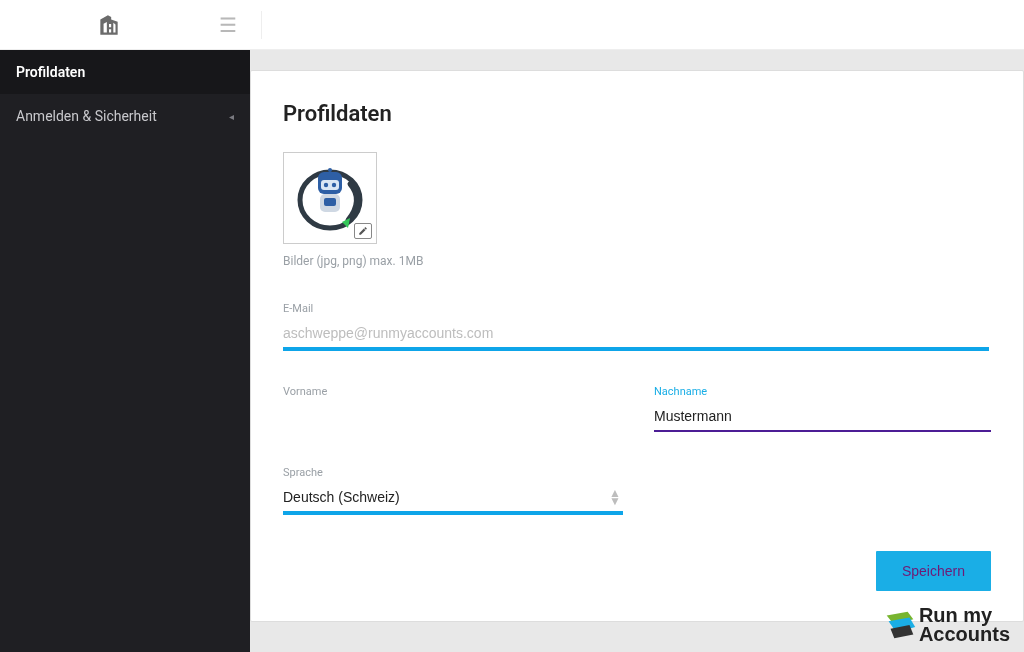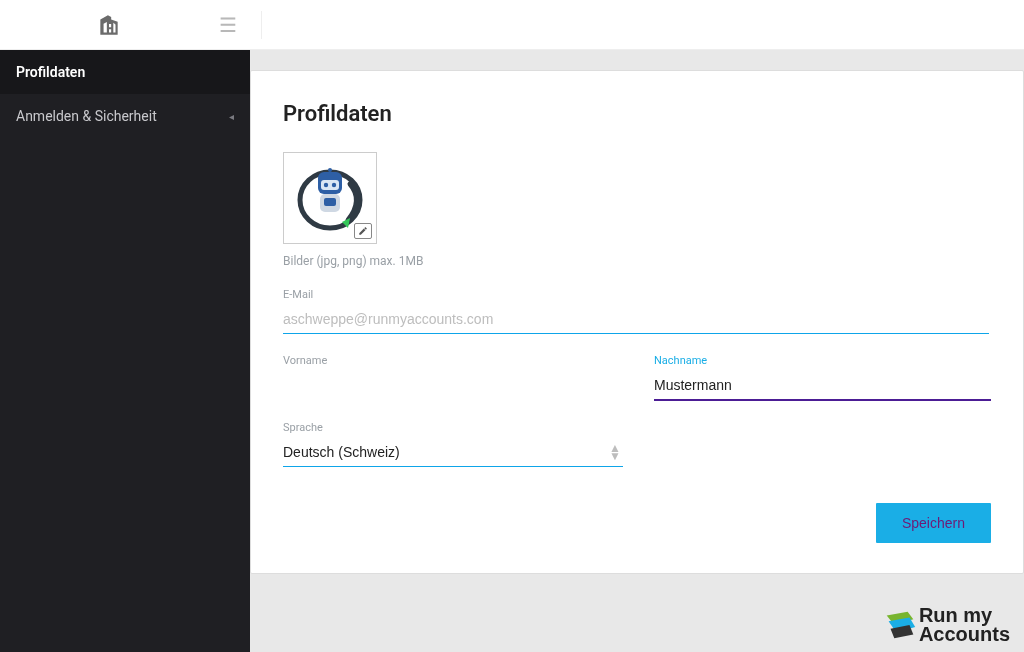--- a/index.html
+++ b/index.html
@@ -116,34 +116,34 @@
       margin-top: 10px;
       font-size: 12px;
       color: #9aa0a6;
     }
     .form-row {
       display: flex;
       gap: 34px;
     }
     .field {
       flex: 1;
-      margin-top: 20px;
+      margin-top: 34px;
       max-width: 340px;
     }
     .field.full { max-width: 706px; }
     .field label {
       display: block;
       font-size: 11px;
       color: #9aa0a6;
       margin-bottom: 4px;
     }
     .field.focus label { color: #1aaee6; }
     .field .inputline {
       border: none;
-      border-bottom: 1px solid #0ea5e9;
+      border-bottom: 4px solid #0ea5e9;
       padding: 6px 0;
       font-size: 14px;
       width: 100%;
       outline: none;
       color: #222;
       background: transparent;
     }
     .field.disabled .inputline { color: #bdbdbd; }
     .field.focus .inputline { border-bottom: 2px solid #4c1d95; }
     .select-wrap {

